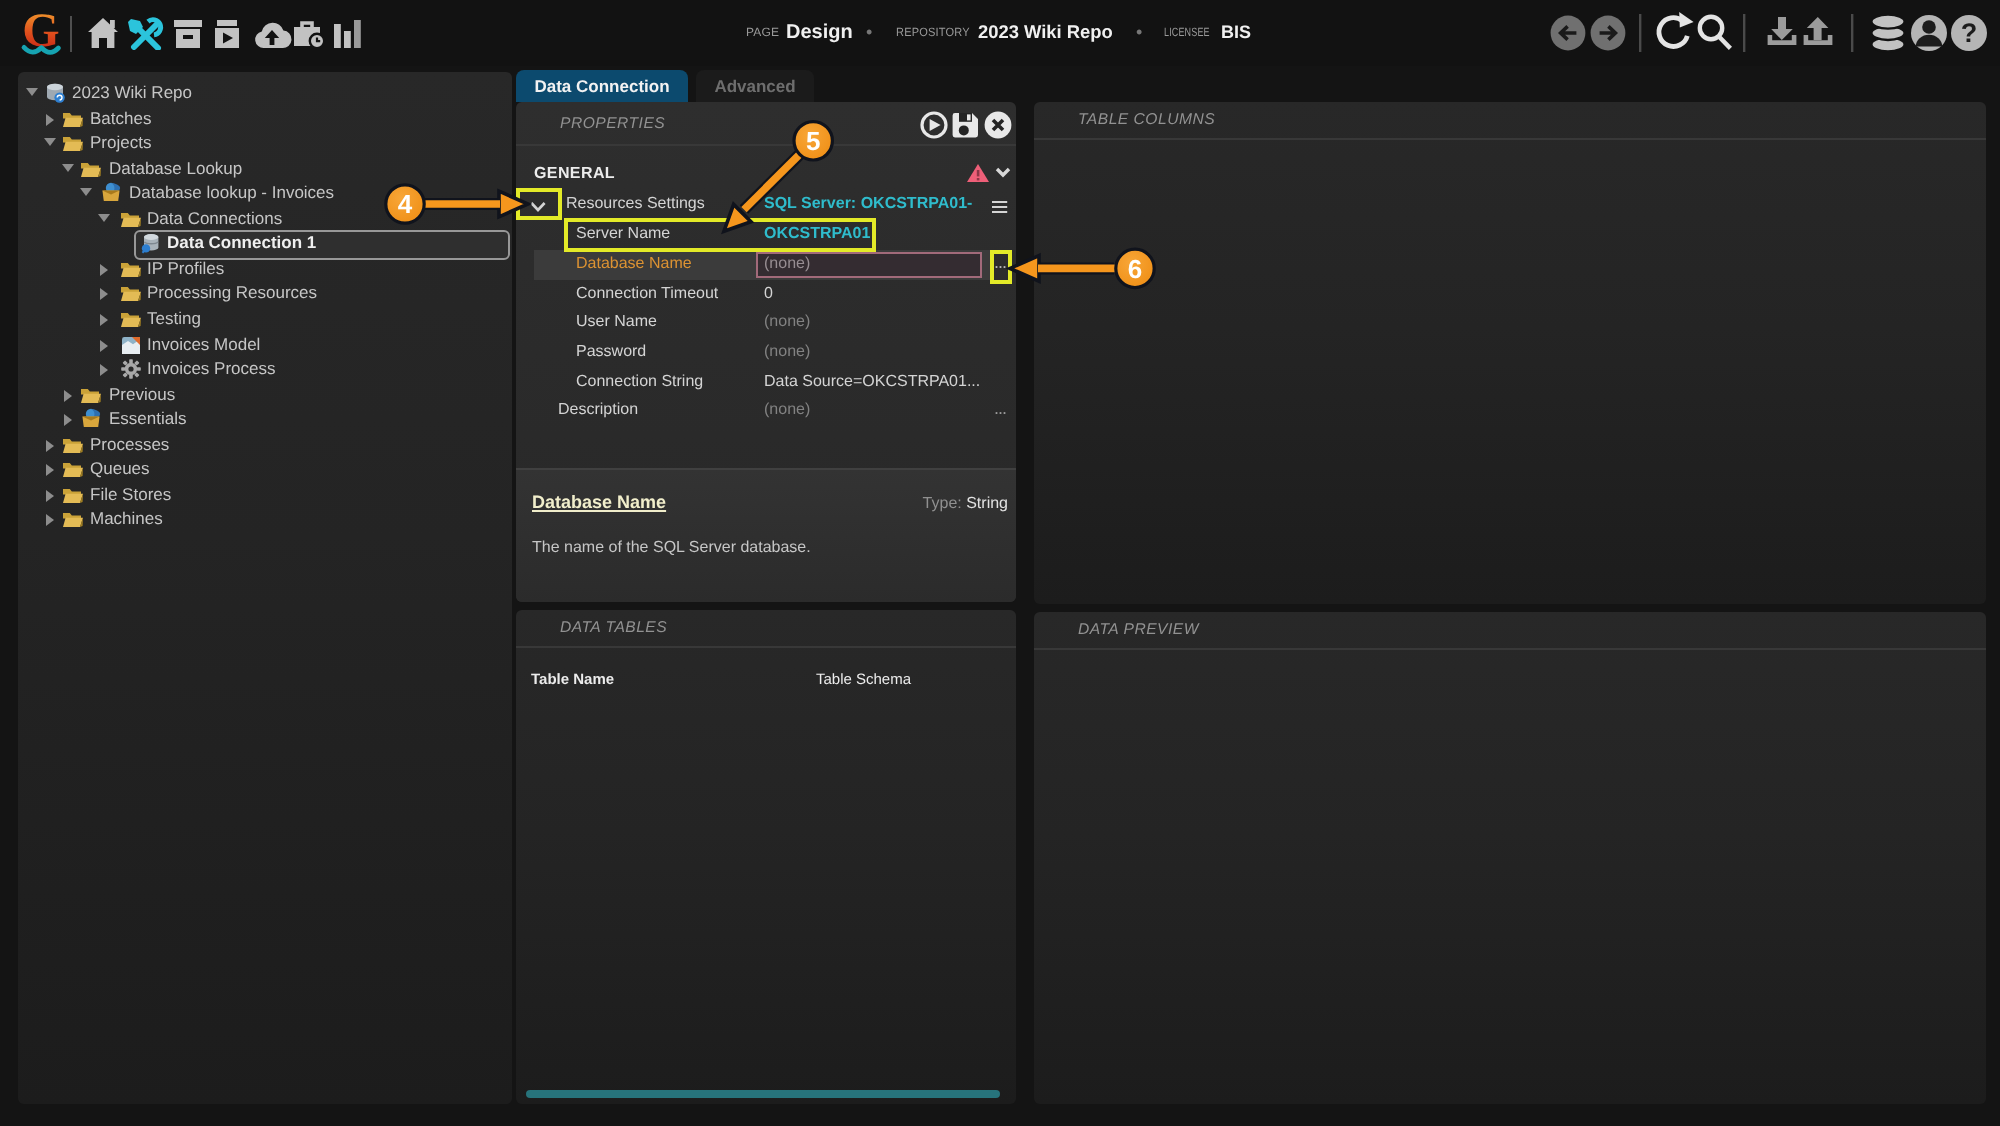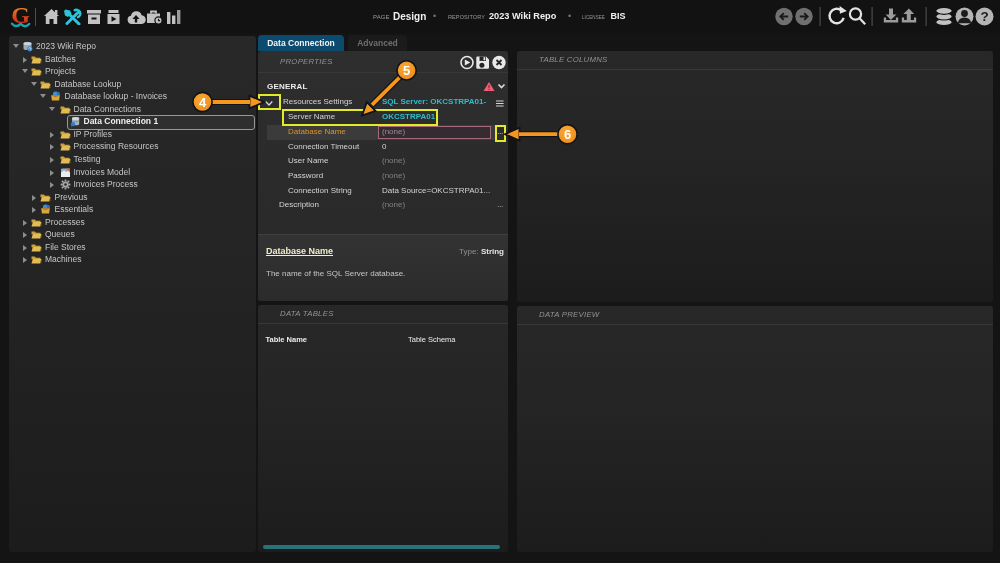--- a/index.html
+++ b/index.html
@@ -407,21 +407,21 @@
       <span class="pval">Data Source=OKCSTRPA01...</span>
     </div>
   <div class="abs prow" style="top:147.4px">
       <span class="plbl" style="left:21px">Description</span>
       <span class="pval none">(none)</span>
       <span class="abs" style="left:239px;top:-1px;color:#9a9a9a;font-size:9px;letter-spacing:-0.5px">...</span>
     </div>
 
   <div class="abs" style="left:0;top:183px;right:0;bottom:0;background:linear-gradient(180deg,#333333,#2b2b2b);border-top:1px solid #404040;border-radius:0 0 3px 3px">
     <div class="abs" style="left:8px;top:11px;font-size:9px;font-weight:bold;color:#f1eecb;text-decoration:underline">Database Name</div>
-    <div class="abs" style="right:4px;top:12px;font-size:8px;color:#909090">Type: <span style="color:#e2e2e2;font-weight:bold">String</span></div>
+    <div class="abs" style="right:4px;top:12px;font-size:8px;color:#909090">Type: <span style="color:#e2e2e2;font-weight:normal">String</span></div>
     <div class="abs" style="left:8px;top:34px;font-size:8px;color:#c6c6c6">The name of the SQL Server database.</div>
   </div>
 </div>
 <div id="dtables" class="abs panel">
   <div class="abs phead">DATA TABLES</div>
   <div class="abs" style="left:7.5px;top:30px;font-size:7.5px;font-weight:bold;color:#ececec">Table Name</div>
   <div class="abs" style="left:150px;top:30px;font-size:7.5px;font-weight:normal;color:#ececec">Table Schema</div>
   <div class="abs" style="left:5px;top:239.5px;width:237px;height:4.5px;border-radius:2.5px;background:#27737b"></div>
 </div>
 <div id="tcols" class="abs panel">

